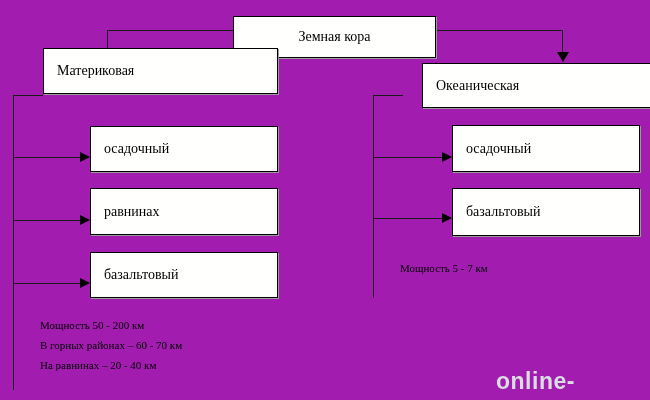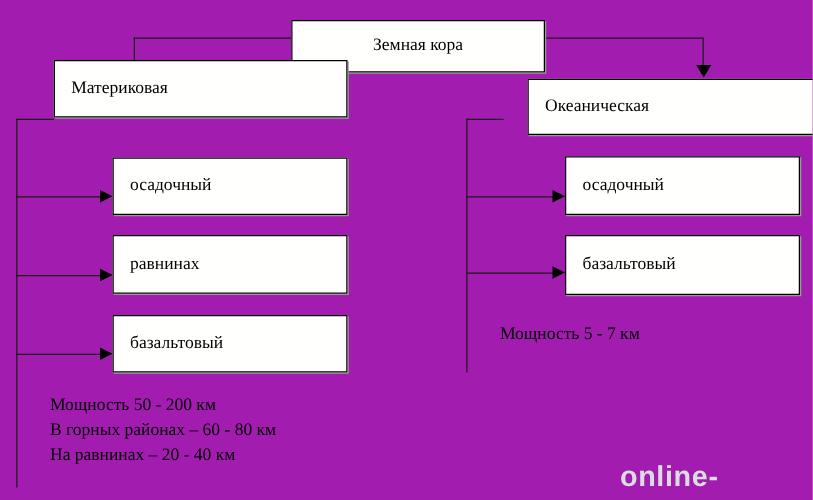--- a/index.html
+++ b/index.html
@@ -33,21 +33,21 @@
     border-top:10px solid #000;
   }
   .arr-right{
     position:absolute;width:0;height:0;
     border-top:5px solid transparent;
     border-bottom:5px solid transparent;
     border-left:10px solid #000;
   }
   .notes{
     position:absolute;
-    font-size:14px;color:#000;
+    font-size:11px;color:#000;
     line-height:20px;white-space:nowrap;
   }
   .watermark{
     position:absolute;
     font-family:"Liberation Sans","DejaVu Sans",sans-serif;
     font-weight:bold;font-size:23px;
     color:#dadee2;letter-spacing:0.5px;
     user-select:none;
   }
 </style>
@@ -105,21 +105,21 @@
 
   <div class="box leftpad" style="left:452px;top:125px;width:188px;height:47px;">
     <span>осадочный</span>
   </div>
   <div class="box leftpad" style="left:452px;top:188px;width:188px;height:48px;">
     <span>базальтовый</span>
   </div>
 
   <div class="notes" style="left:40px;top:315px;">
     <div>Мощность 50 - 200 км</div>
-    <div>В горных районах – 60 - 80 км</div>
+    <div>В горных районах – 60 - 70 км</div>
     <div>На равнинах – 20 - 40 км</div>
   </div>
   <div class="notes" style="left:400px;top:258px;">
     <div>Мощность 5 - 7 км</div>
   </div>
 
   <div class="watermark" style="left:496px;top:368px;">online-otvet.ru</div>
 
 </div>
 

